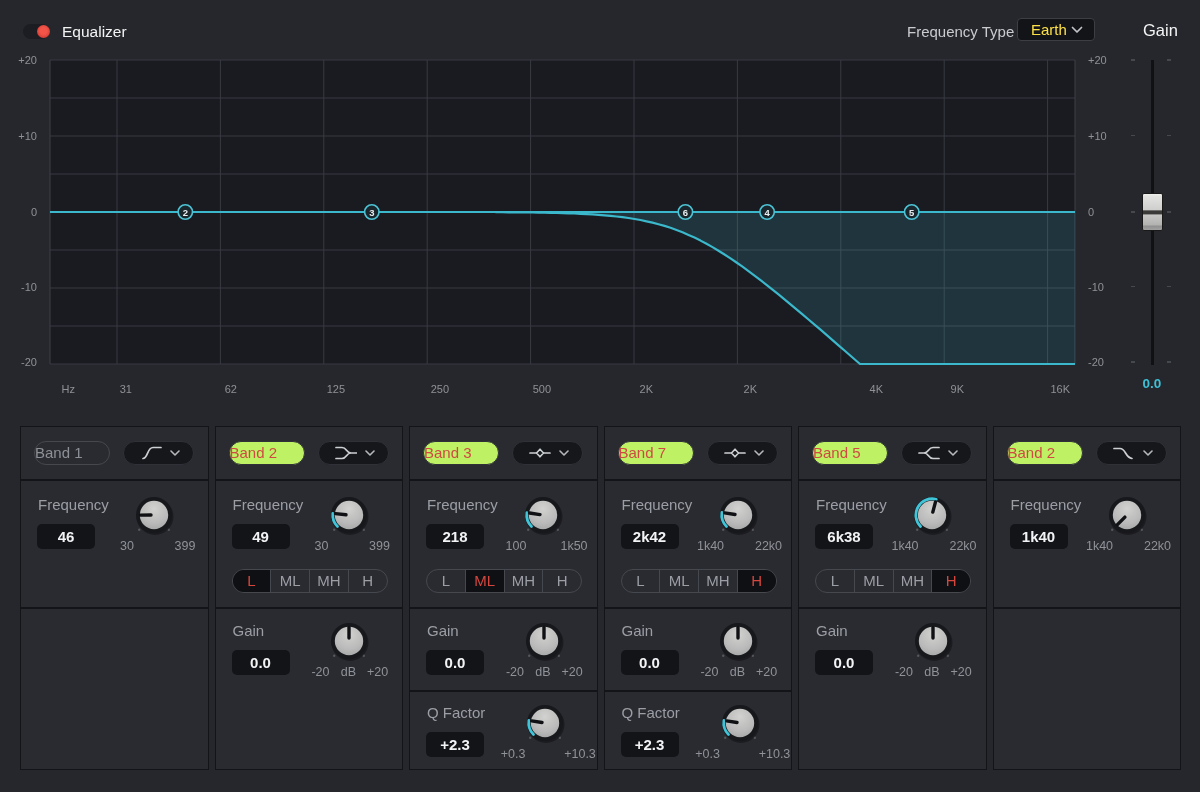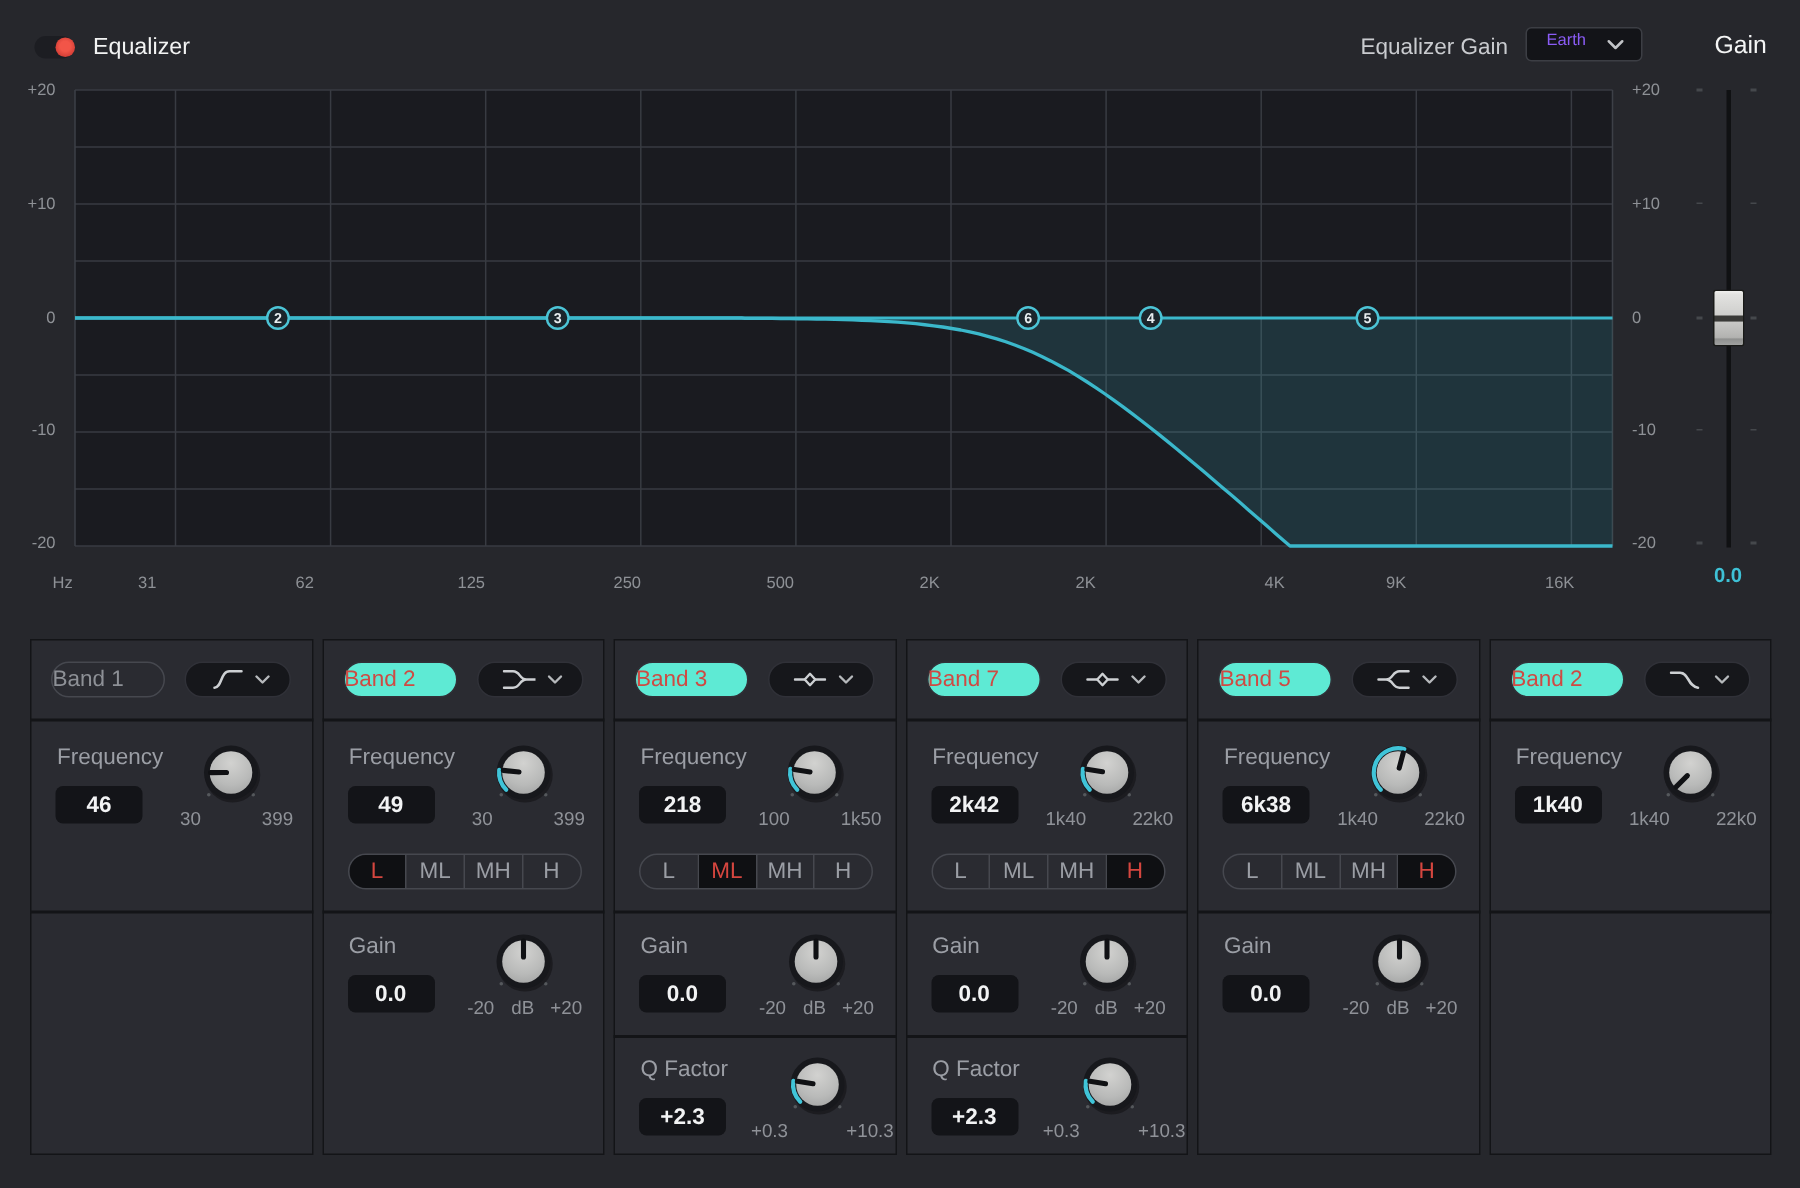--- a/index.html
+++ b/index.html
@@ -1,33 +1,33 @@
 <!DOCTYPE html>
 <html><head><meta charset="utf-8"><style>
 *{margin:0;padding:0;box-sizing:border-box}
 body{width:1200px;height:792px;background:#26272c;font-family:"Liberation Sans",sans-serif;position:relative;overflow:hidden}
 .abs{position:absolute}
 .panel{position:absolute;top:426px;width:188.5px;height:344px;background:#2a2b31;border:1.5px solid #131417}
 .hdiv{position:absolute;left:-1px;right:-1px;height:1.5px;background:#131417}
 .bandpill{position:absolute;left:13px;top:13.5px;width:76px;height:24px;border-radius:12px;font-size:15px;text-align:left;line-height:24px}
 .bandpill.off{border:1px solid #46484f;color:#8d9096;line-height:22px}
-.bandpill.on{background:#5eead4;color:#cf4a43;border:1px solid #303138;line-height:22px}
+.bandpill.on{background:#bef264;color:#cf4a43;border:1px solid #303138;line-height:22px}
 .ddpill{position:absolute;left:102px;top:13.5px;width:71px;height:24px;border-radius:12px;background:#16171b;border:1px solid #303138}
 .lbl{position:absolute;font-size:15px;color:#9b9ea5}
 .vbox{position:absolute;left:16px;width:58px;height:25px;background:#131418;border-radius:5px;color:#f2f3f4;font-size:15px;font-weight:bold;text-align:center;line-height:25px}
 .knob{position:absolute}
 .mm{position:absolute;font-size:12.5px;color:#8f9298;text-align:center}
 .segrow{position:absolute;left:16px;top:141.5px;width:156px;height:24px;border:1px solid #46484f;border-radius:12px;display:flex;overflow:hidden}
 .seg{flex:1;text-align:center;line-height:22px;font-size:15px;color:#9b9ea5;border-left:1px solid #46484f}
 .seg:first-child{border-left:none}
 .seg.sel{background:#0f1013;color:#d5463f}
 .dbl{position:absolute;font-size:11px;color:#8e9196;width:30px}
 .dbl.l{text-align:right;left:7px}
 .dbl.r{text-align:left;left:1088px}
-.fl{position:absolute;top:383px;font-size:11px;color:#8e9196;text-align:left;width:40px}
+.fl{position:absolute;top:383px;font-size:11px;color:#8e9196;text-align:right;width:40px}
 </style></head><body>
 <svg width="0" height="0" style="position:absolute">
     <defs>
 <radialGradient id="kg" cx="0.5" cy="0.28" r="0.85">
 <stop offset="0" stop-color="#d2d2d0"></stop>
         <stop offset="0.6" stop-color="#b9bab9"></stop>
         <stop offset="1" stop-color="#9fa0a0"></stop>
 </radialGradient>
 <linearGradient id="hg" x1="0" y1="0" x2="0" y2="1">
 <stop offset="0" stop-color="#f2f2f0"></stop>
@@ -39,23 +39,23 @@
         <stop offset="0.85" stop-color="#b2b2b0"></stop>
         <stop offset="0.88" stop-color="#8f908f"></stop>
         <stop offset="1" stop-color="#a2a3a2"></stop>
 </linearGradient>
 </defs>
   </svg>
 
 <div class="abs" style="left:23px;top:24px;width:26px;height:15px;border-radius:8px;background:#1c1d22"></div>
 <div class="abs" style="left:36.5px;top:24.5px;width:13px;height:13px;border-radius:50%;background:radial-gradient(circle at 50% 45%, #f25548 0 35%, #d23d35 75%, #b02c28 100%)"></div>
 <div class="abs" style="left:62px;top:23px;font-size:15.5px;color:#f2f3f3">Equalizer</div>
-<div class="abs" style="left:907px;top:23px;font-size:15px;color:#c9cbcf">Equalizer Gain</div>
+<div class="abs" style="left:907px;top:23px;font-size:15px;color:#c9cbcf">Frequency Type</div>
 <div class="abs" style="left:1017px;top:18px;width:78px;height:23px;background:#131418;border:1px solid #3c3e44;border-radius:4px"></div>
-<div class="abs" style="left:1031px;top:21px;font-size:11px;color:#8b5cf6">Earth</div>
+<div class="abs" style="left:1031px;top:21px;font-size:15px;color:#fde047">Earth</div>
 <svg class="abs" style="left:1071px;top:26px" width="12" height="8" viewBox="0 0 12 8">
     <path d="M1.5,1.5 L6,6 L10.5,1.5" fill="none" stroke="#c2c4c7" stroke-width="1.7" stroke-linecap="round" stroke-linejoin="round"></path>
   </svg>
 <div class="abs" style="left:1143px;top:21px;font-size:16.5px;color:#f4f5f5;font-weight:500">Gain</div>
 <svg class="abs" style="left:0;top:0" width="1200" height="420" viewBox="0 0 1200 420">
 <rect x="50" y="60" width="1025" height="304" fill="#1a1b20"></rect>
 <line x1="117.0" y1="60" x2="117.0" y2="364" stroke="#383b42" stroke-width="1"></line>
     <line x1="220.4" y1="60" x2="220.4" y2="364" stroke="#383b42" stroke-width="1"></line>
     <line x1="323.8" y1="60" x2="323.8" y2="364" stroke="#383b42" stroke-width="1"></line>
     <line x1="427.2" y1="60" x2="427.2" y2="364" stroke="#383b42" stroke-width="1"></line>

